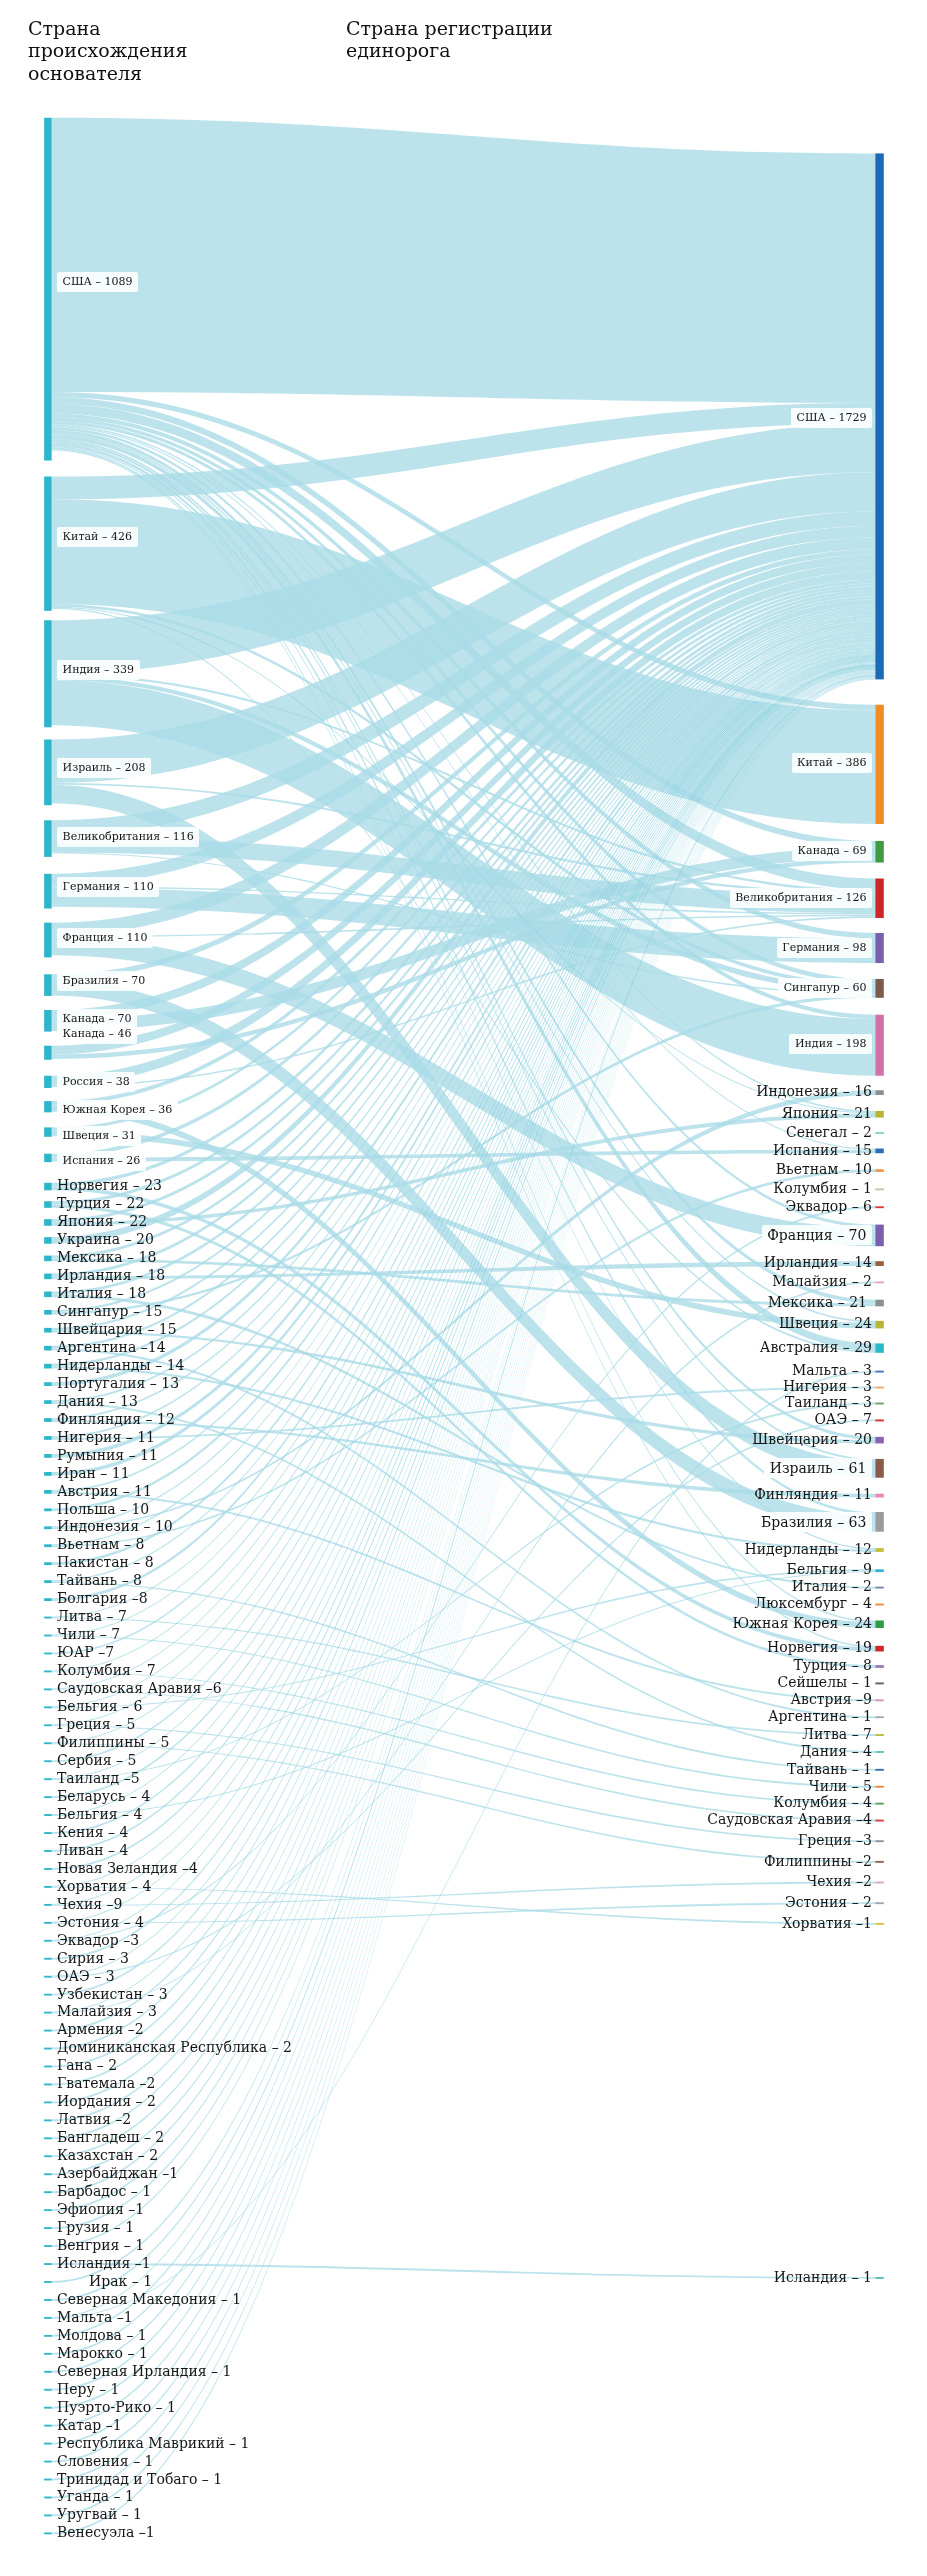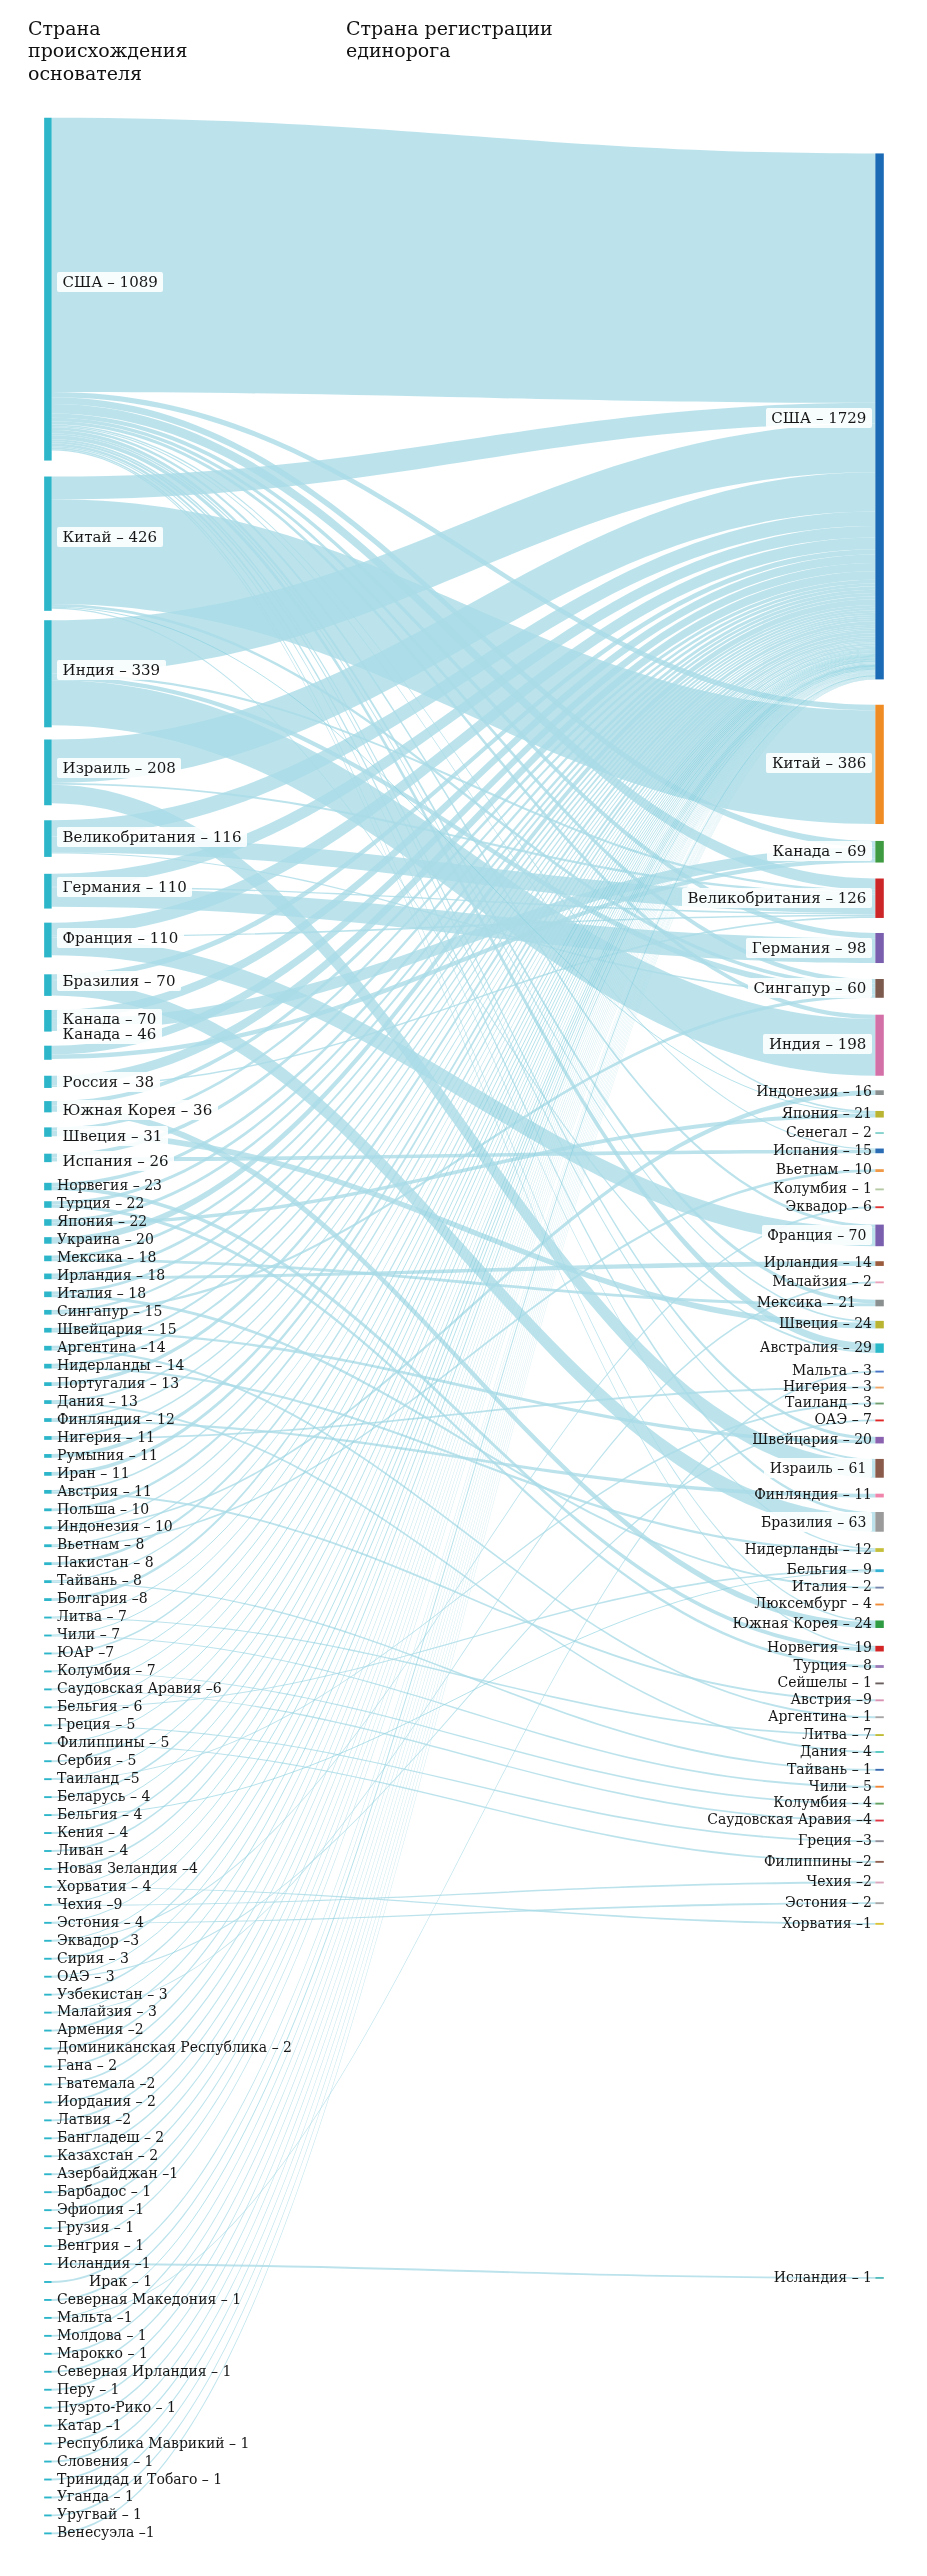--- a/index.html
+++ b/index.html
@@ -3,21 +3,21 @@
 <meta charset="utf-8">
 <style>
   html,body{margin:0;padding:0;background:#fff;}
   #stage{position:relative;width:927px;height:2576px;background:#fff;overflow:hidden;
          font-family:"DejaVu Serif", serif;color:#111;}
   .title{position:absolute;font-size:19px;line-height:1.18;color:#111;}
   #title-left{left:28px;top:17px;width:202px;}
   #title-right{left:346px;top:17px;width:221px;}
   #flows-svg{position:absolute;left:0;top:0;}
   .nlabel{position:absolute;font-size:14px;line-height:18px;white-space:nowrap;color:#161616;}
-  .nlabel.big{font-size:15px;}
+  .nlabel.big{font-size:11px;}
   .nlabel.bgbox{background:rgba(255,255,255,.88);padding:0.9px 5.6px;border-radius:1.9px;}
   .nlabel.left{text-align:left;}
   .nlabel.right{text-align:right;}
 </style>
 </head>
 <body>
 
 <div id="stage">
   <div class="title" id="title-right">Страна регистрации единорога</div>
   <div class="title" id="title-left">Страна происхождения основателя</div>
@@ -427,21 +427,21 @@
       <div class="nlabel right" style="top: 1082px; right: 55px;">Индонезия – 16</div>
       <div class="nlabel right" style="top: 1104px; right: 55px;">Япония – 21</div>
       <div class="nlabel right" style="top: 1123px; right: 55px;">Сенегал – 2</div>
       <div class="nlabel right" style="top: 1141px; right: 55px;">Испания – 15</div>
       <div class="nlabel right" style="top: 1160px; right: 55px;">Вьетнам – 10</div>
       <div class="nlabel right" style="top: 1179px; right: 55px;">Колумбия – 1</div>
       <div class="nlabel right" style="top: 1197px; right: 55px;">Эквадор – 6</div>
       <div class="nlabel right bgbox" style="top: 1225px; right: 55px;">Франция – 70</div>
       <div class="nlabel right" style="top: 1253px; right: 55px;">Ирландия – 14</div>
       <div class="nlabel right" style="top: 1272px; right: 55px;">Малайзия – 2</div>
-      <div class="nlabel right" style="top: 1293px; right: 71px;">Мексика – 21</div>
+      <div class="nlabel right" style="top: 1293px; right: 60px;">Мексика – 21</div>
       <div class="nlabel right" style="top: 1314px; right: 55px;">Швеция – 24</div>
       <div class="nlabel right" style="top: 1338px; right: 55px;">Австралия – 29</div>
       <div class="nlabel right" style="top: 1361px; right: 55px;">Мальта – 3</div>
       <div class="nlabel right" style="top: 1377px; right: 55px;">Нигерия – 3</div>
       <div class="nlabel right" style="top: 1393px; right: 55px;">Таиланд – 3</div>
       <div class="nlabel right" style="top: 1410px; right: 55px;">ОАЭ – 7</div>
       <div class="nlabel right" style="top: 1430px; right: 55px;">Швейцария – 20</div>
       <div class="nlabel right bgbox" style="top: 1458px; right: 55px;">Израиль – 61</div>
       <div class="nlabel right" style="top: 1485px; right: 55px;">Финляндия – 11</div>
       <div class="nlabel right bgbox" style="top: 1512px; right: 55px;">Бразилия – 63</div>

